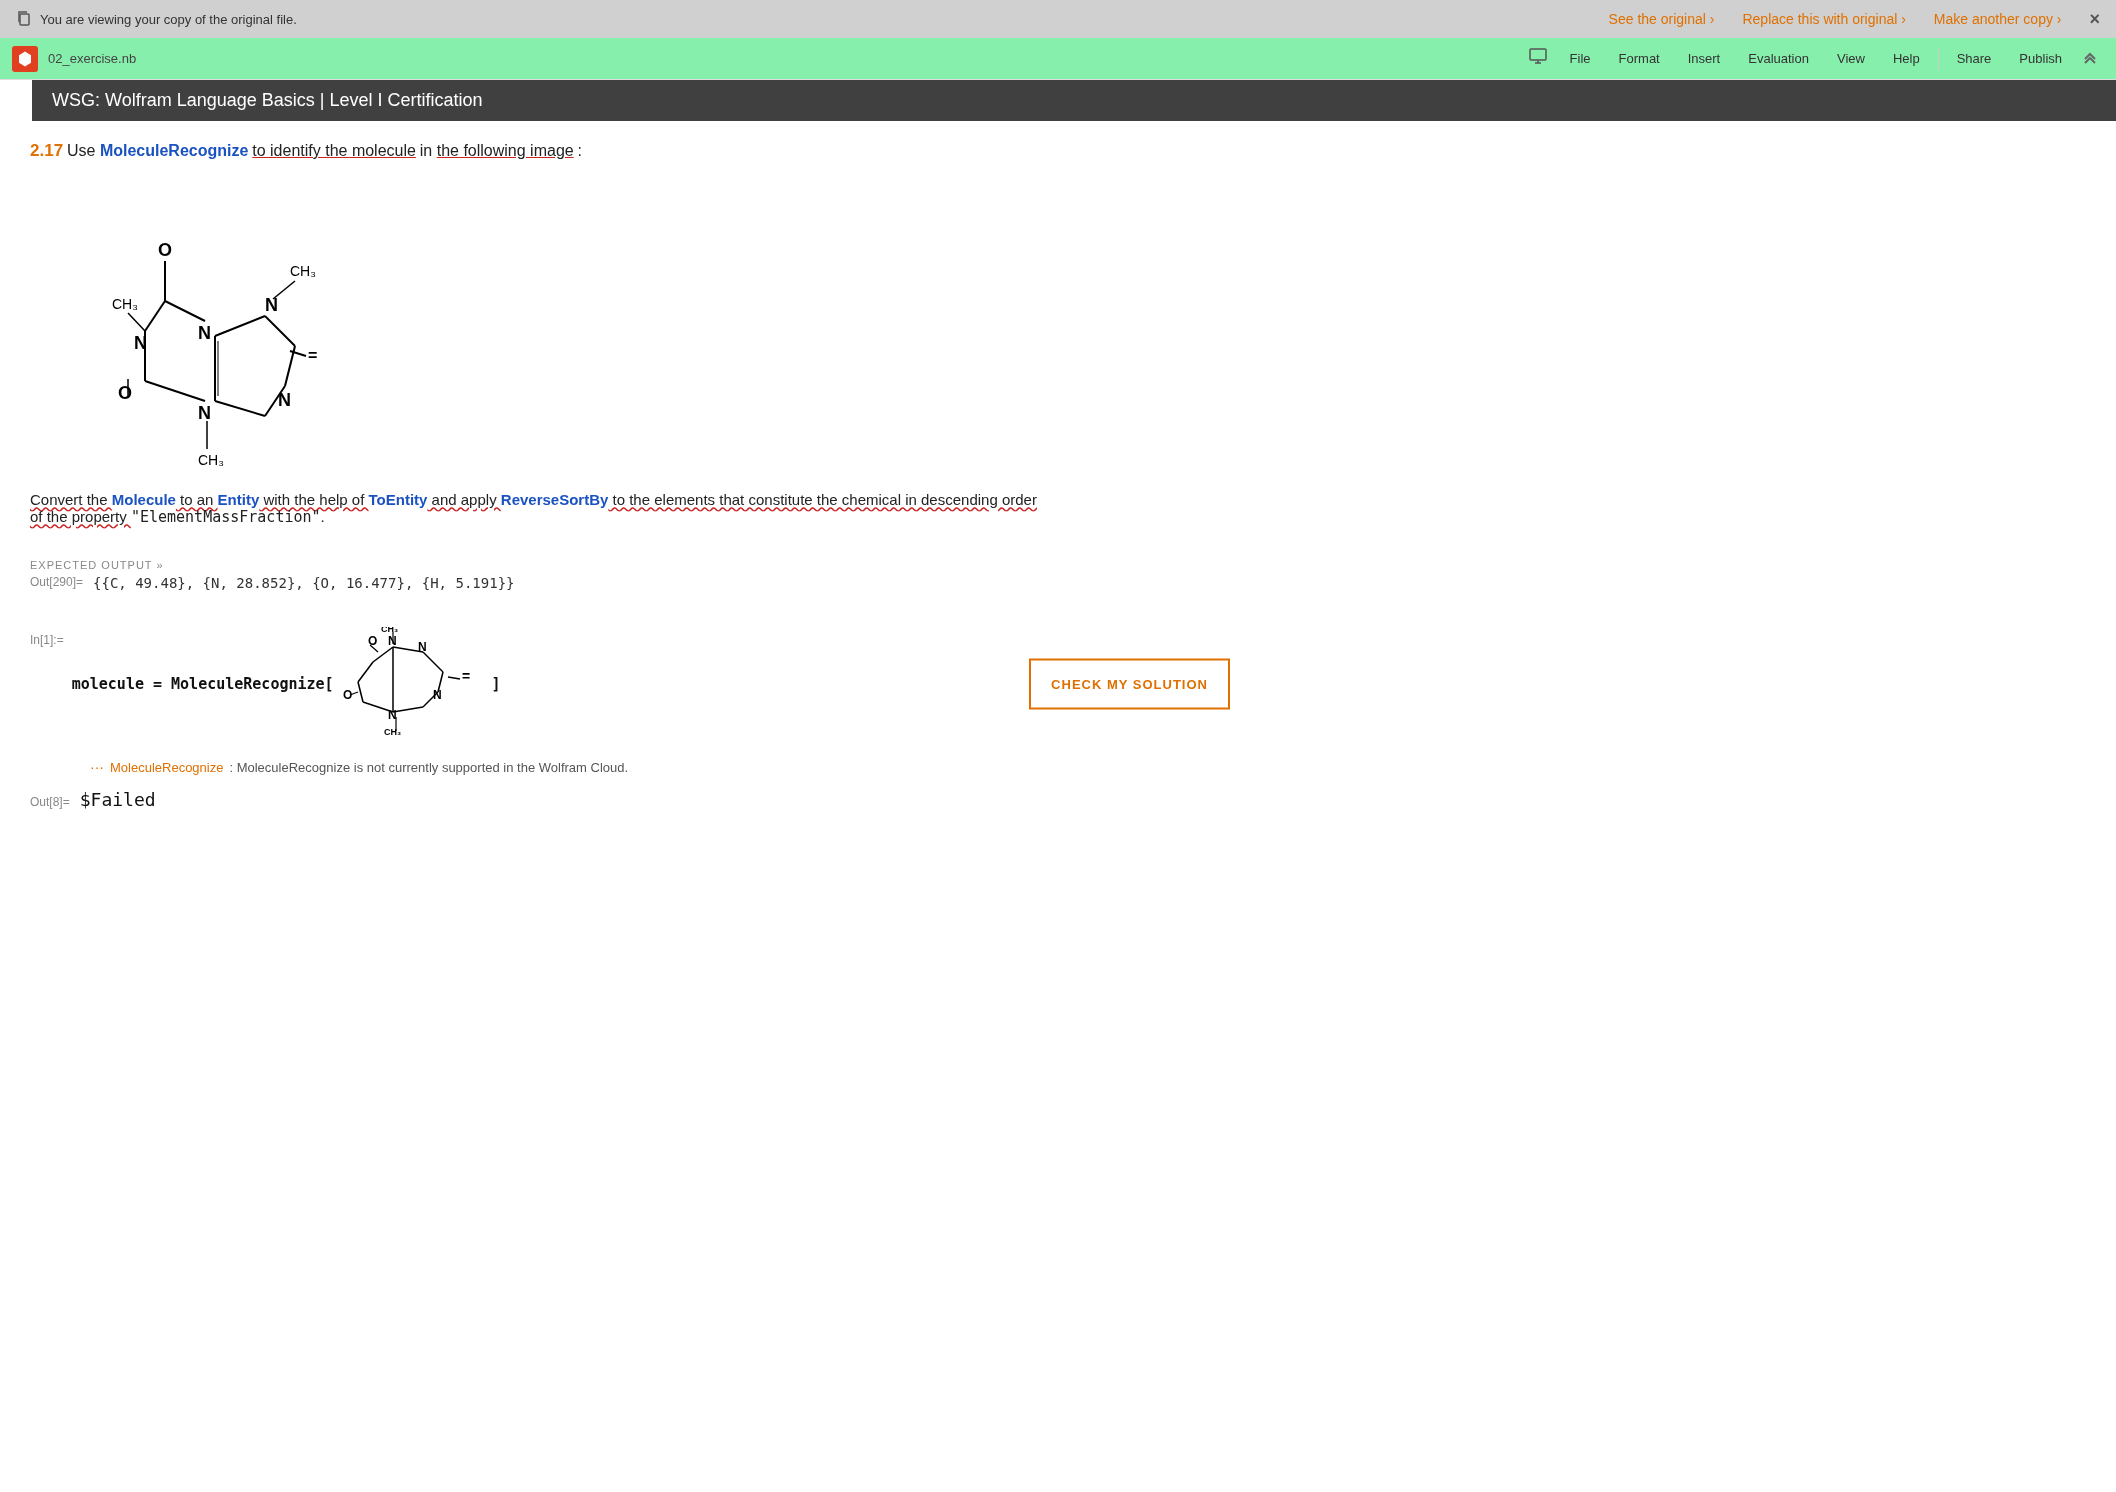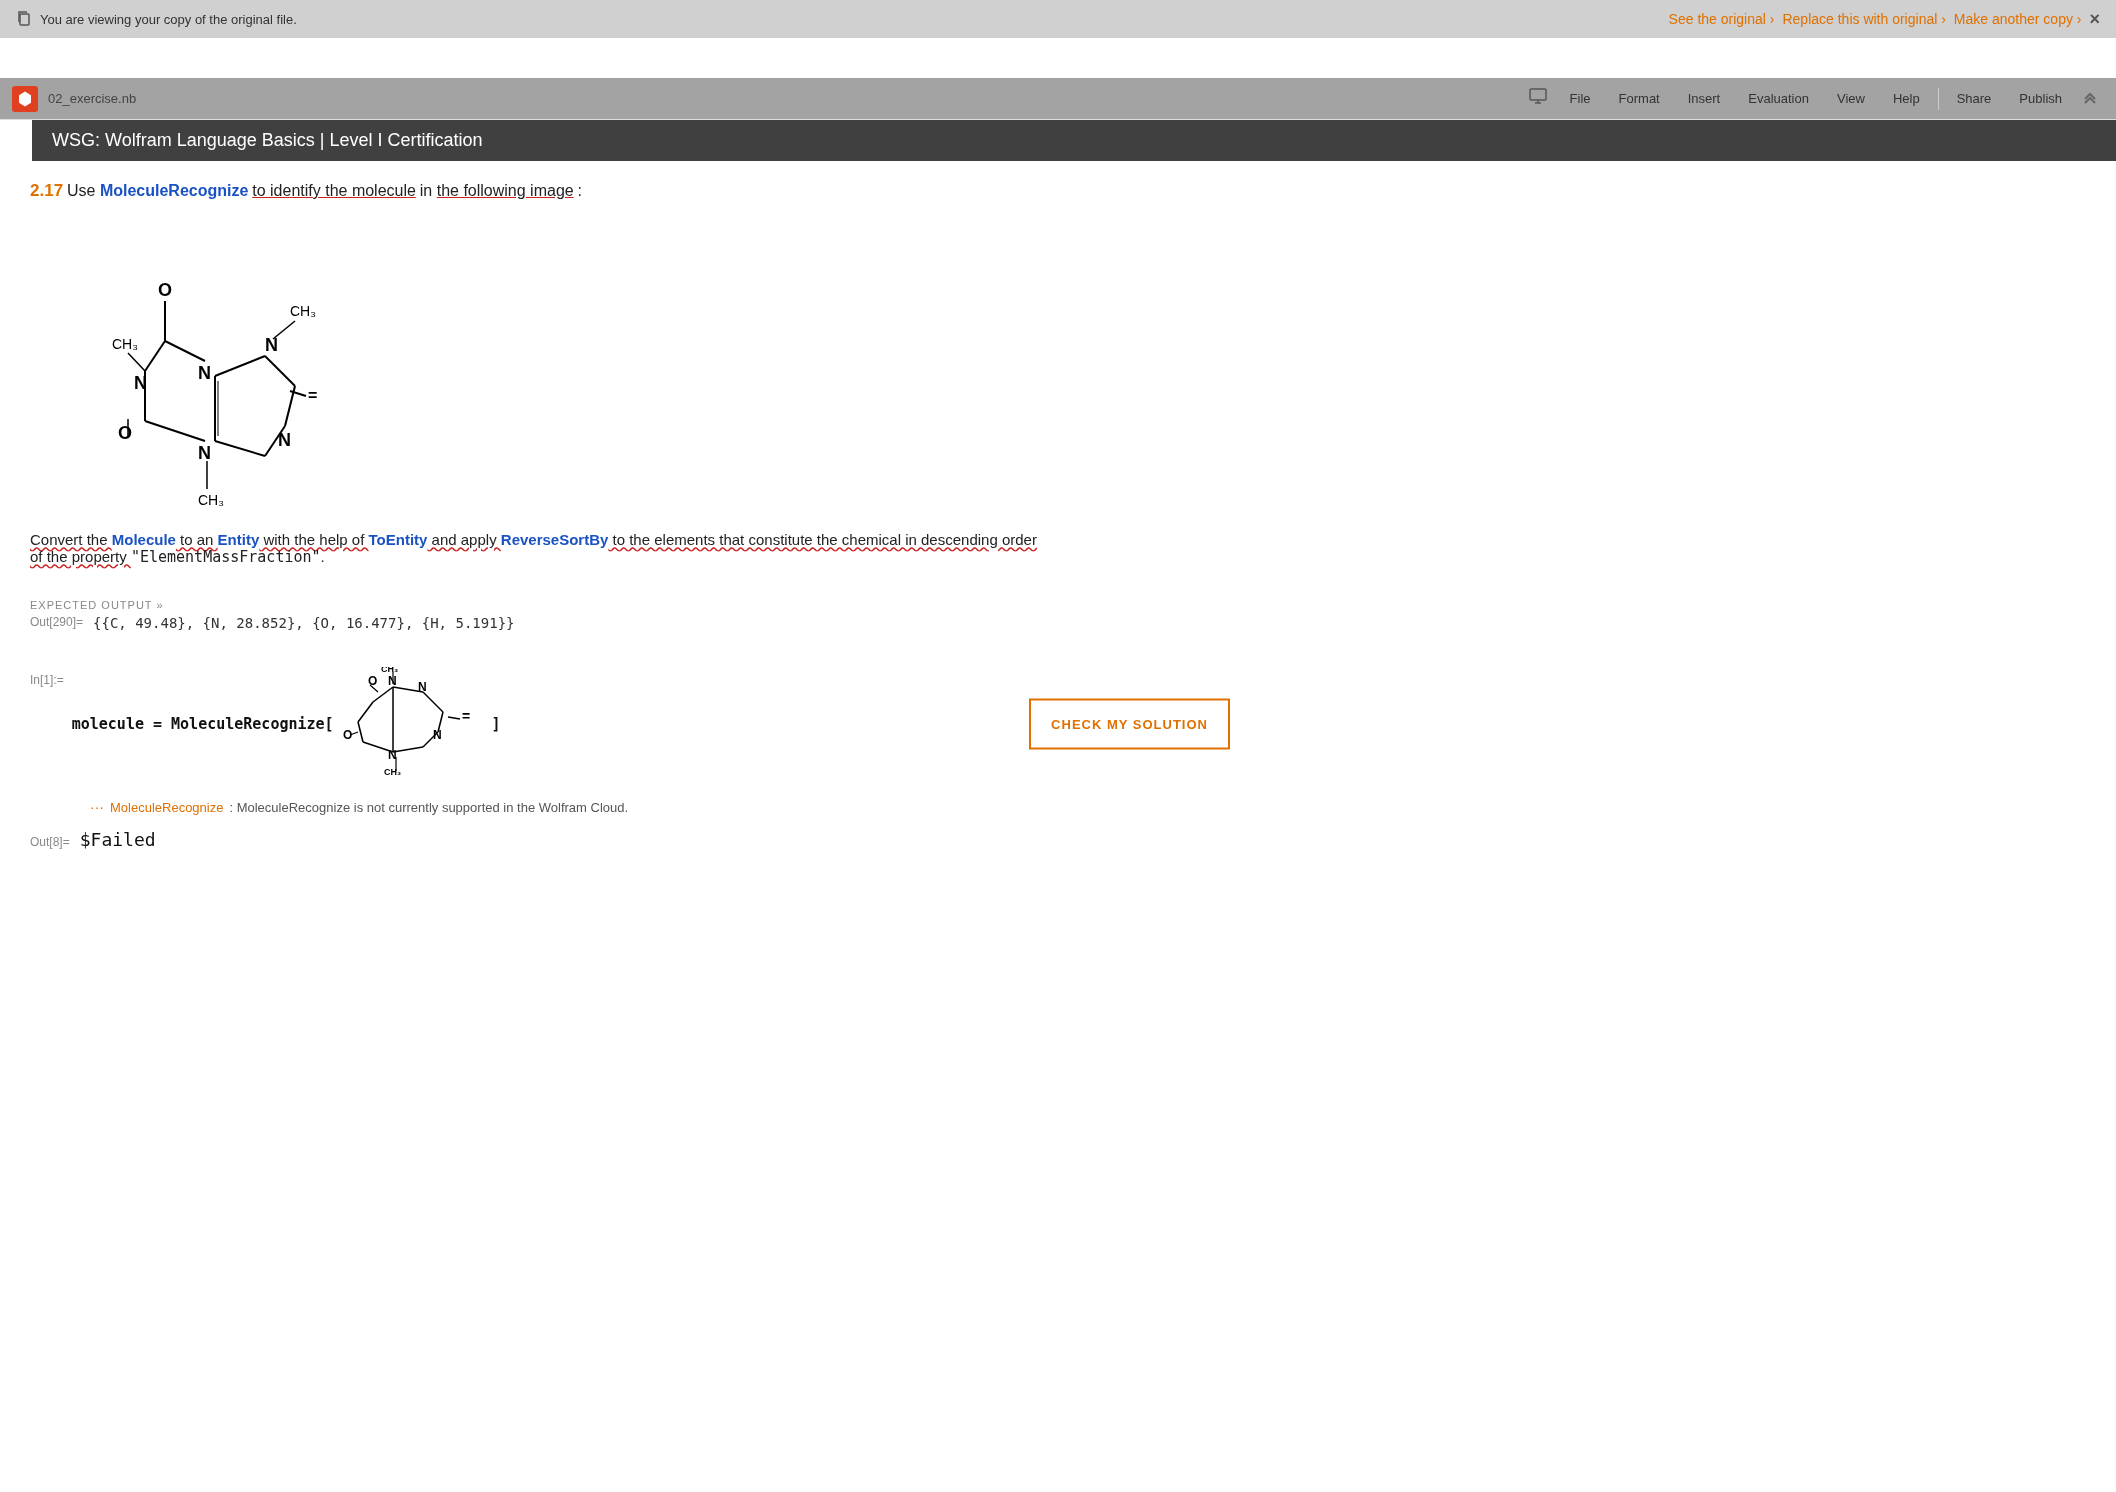--- a/index.html
+++ b/index.html
@@ -10,34 +10,33 @@
       background: #d0d0d0;
       display: flex;
       align-items: center;
       justify-content: space-between;
       padding: 6px 16px;
       font-size: 13px;
       color: #333;
       min-height: 38px;
     }
     .notif-left { display: flex; align-items: center; gap: 8px; }
-    .notif-right { display: flex; align-items: center; gap: 8px; text-align: center; }
+    .notif-right { display: flex; align-items: center; gap: 28px; text-align: center; }
     .notif-link { color: #e07000; text-decoration: none; cursor: pointer; font-size: 14px; }
     .notif-close { cursor: pointer; font-size: 18px; color: #555; font-weight: bold; }
 
     
     .toolbar {
-      background: #a3a3a3;
+      background: #86efac;
       border-bottom: 1px solid #ddd;
       display: flex;
       align-items: center;
       padding: 0 12px;
       min-height: 42px;
       gap: 0;
-      margin-top: 40px;
     }
     .toolbar-logo {
       width: 26px; height: 26px;
       background: #e04020;
       border-radius: 3px;
       display: flex; align-items: center; justify-content: center;
       margin-right: 10px;
       flex-shrink: 0;
     }
     .toolbar-logo svg { width: 18px; height: 18px; }

